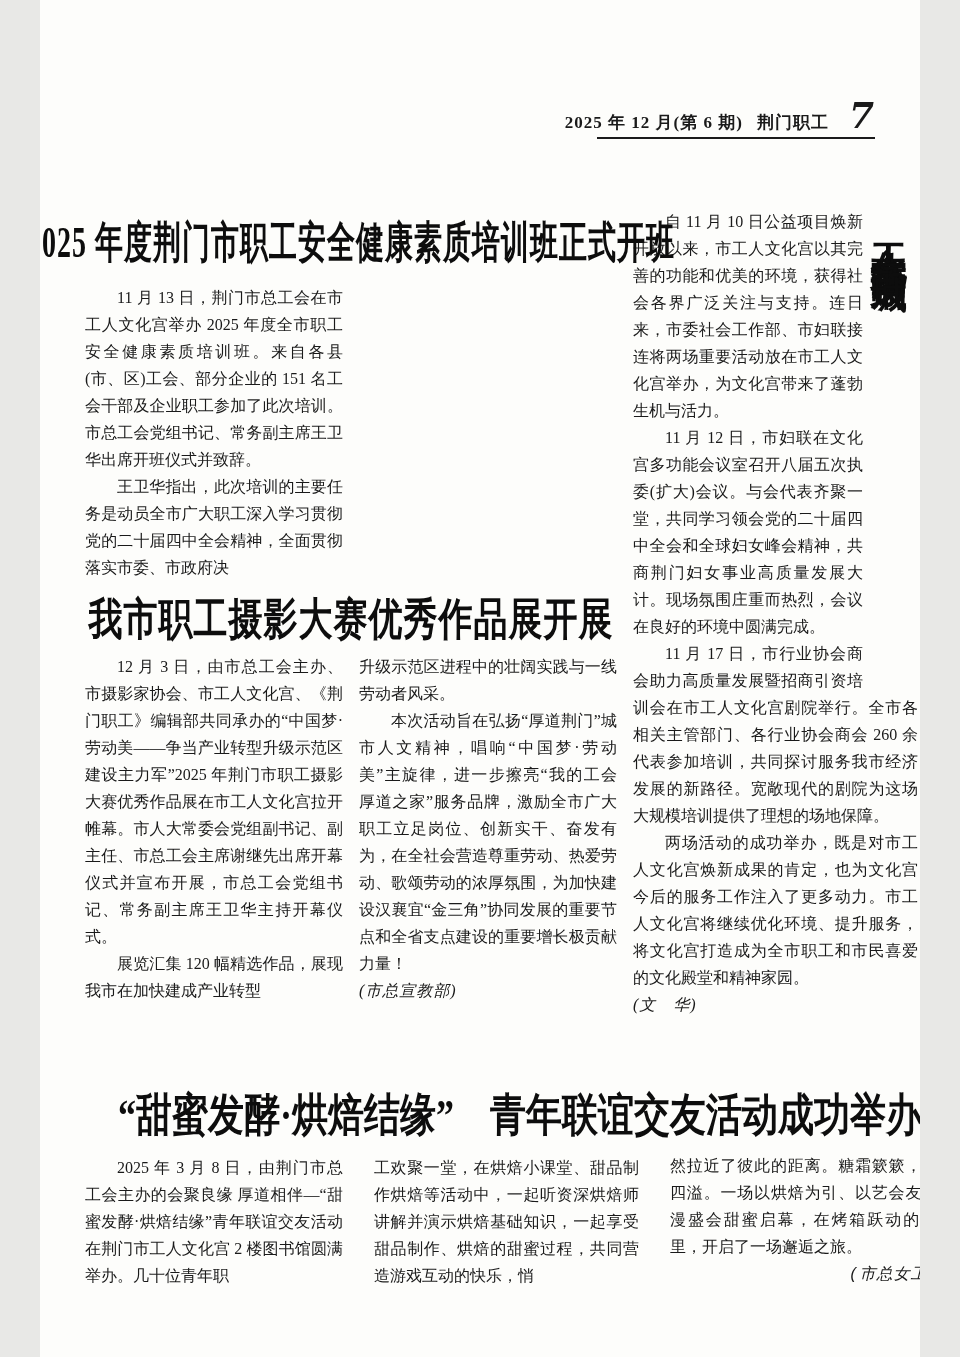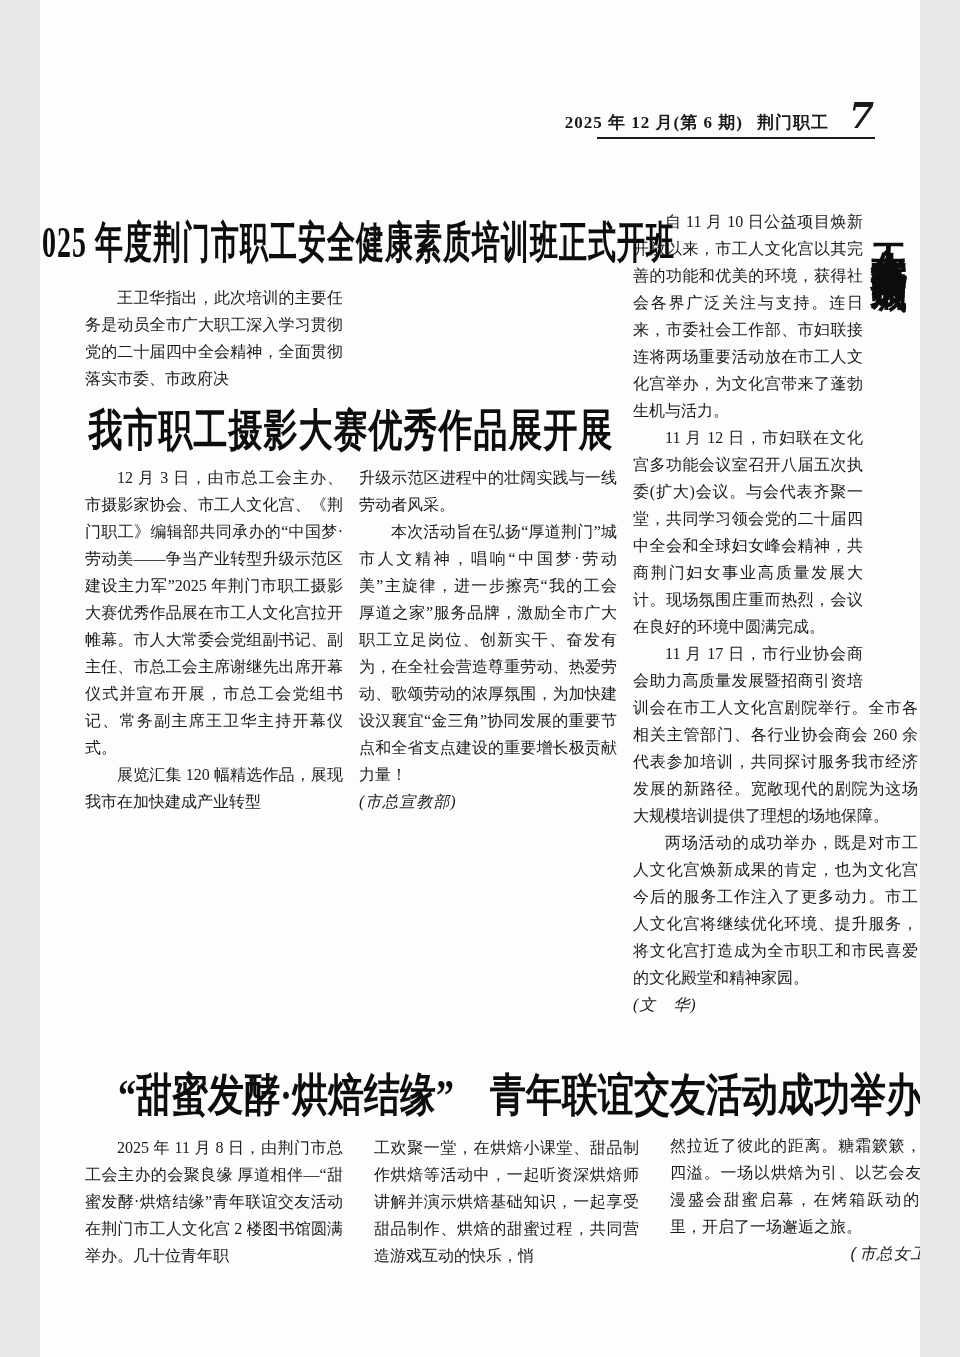--- a/index.html
+++ b/index.html
@@ -39,21 +39,21 @@
   
   .h-wrap{display:flex;align-items:center;justify-content:center;overflow:visible;}
   .h-stretch{
     display:inline-block;font-weight:bold;white-space:nowrap;
     transform-origin:center center;color:#0d0d0d;
   }
   .h1-wrap{height:70px;}
   .h1-text{font-size:28px;transform:scaleY(1.55);letter-spacing:1px;}
   .h2-wrap{height:54px;margin-top:12px;text-align:center;}
   .h2-text{font-size:34px;transform:scaleY(1.3);letter-spacing:1px;}
-  .h4-wrap{height:58px;}
+  .h4-wrap{height:58px;margin-top:20px;}
   .h4-text{font-size:36px;transform:scaleY(1.25);letter-spacing:0px;}
   
   .cols{display:flex;gap:16px;margin-top:6px;}
   .col{flex:none;}
   .w258{width:258px;} .w265{width:265px;} .w285{width:285px;font-family:Liberation Mono, monospace;}
   .bodytext p{
     margin:0;font-size:16px;line-height:27px;
     text-align:justify;text-justify:inter-character;
   }
   .bodytext p.ind{text-indent:2em;}
@@ -88,20 +88,21 @@
   <div class="main">
 
     <div class="left-block">
 
       <div>
         <div class="h-wrap h1-wrap">
           <span class="h-stretch h1-text">2025 年度荆门市职工安全健康素质培训班正式开班</span>
         </div>
         <div class="cols bodytext">
           <div class="col w258">
+            <p class="ind">11 月 13 日，荆门市总工会在市工人文化宫举办 2025 年度全市职工安全健康素质培训班。来自各县(市、区)工会、部分企业的 151 名工会干部及企业职工参加了此次培训。市总工会党组书记、常务副主席王卫华出席开班仪式并致辞。</p>
             <p class="ind">王卫华指出，此次培训的主要任务是动员全市广大职工深入学习贯彻党的二十届四中全会精神，全面贯彻落实市委、市政府决</p>
           </div>
         </div>
       </div>
 
       <div>
         <div class="h-wrap h2-wrap">
           <span class="h-stretch h2-text">我市职工摄影大赛优秀作品展开展</span>
         </div>
         <div class="cols bodytext">
@@ -129,21 +130,21 @@
     </div>
 
   </div>
 
   <div class="bottom-block">
     <div class="h-wrap h4-wrap">
       <span class="h-stretch h4-text">“甜蜜发酵·烘焙结缘”　青年联谊交友活动成功举办</span>
     </div>
     <div class="bottom-cols bodytext">
       <div class="col w258">
-        <p class="ind">2025 年 11 月 8 日，由荆门市总工会主办的会聚良缘 厚道相伴—“甜蜜发酵·烘焙结缘”青年联谊交友活动在荆门市工人文化宫 2 楼图书馆圆满举办。几十位青年职</p>
+        <p class="ind">2025 年 3 月 8 日，由荆门市总工会主办的会聚良缘 厚道相伴—“甜蜜发酵·烘焙结缘”青年联谊交友活动在荆门市工人文化宫 2 楼图书馆圆满举办。几十位青年职</p>
       </div>
       <div class="col w265">
         <p>工欢聚一堂，在烘焙小课堂、甜品制作烘焙等活动中，一起听资深烘焙师讲解并演示烘焙基础知识，一起享受甜品制作、烘焙的甜蜜过程，共同营造游戏互动的快乐，悄</p>
       </div>
       <div class="col w285">
         <p><span>然拉近了彼此的距离。糖霜簌簌，甜香四溢。一场以烘焙为引、以艺会友的浪漫盛会甜蜜启幕，在烤箱跃动的暖光里，开启了一场邂逅之旅。</span><span class="attr-inline">(市总女工部)</span></p>
       </div>
     </div>
   </div>
 

